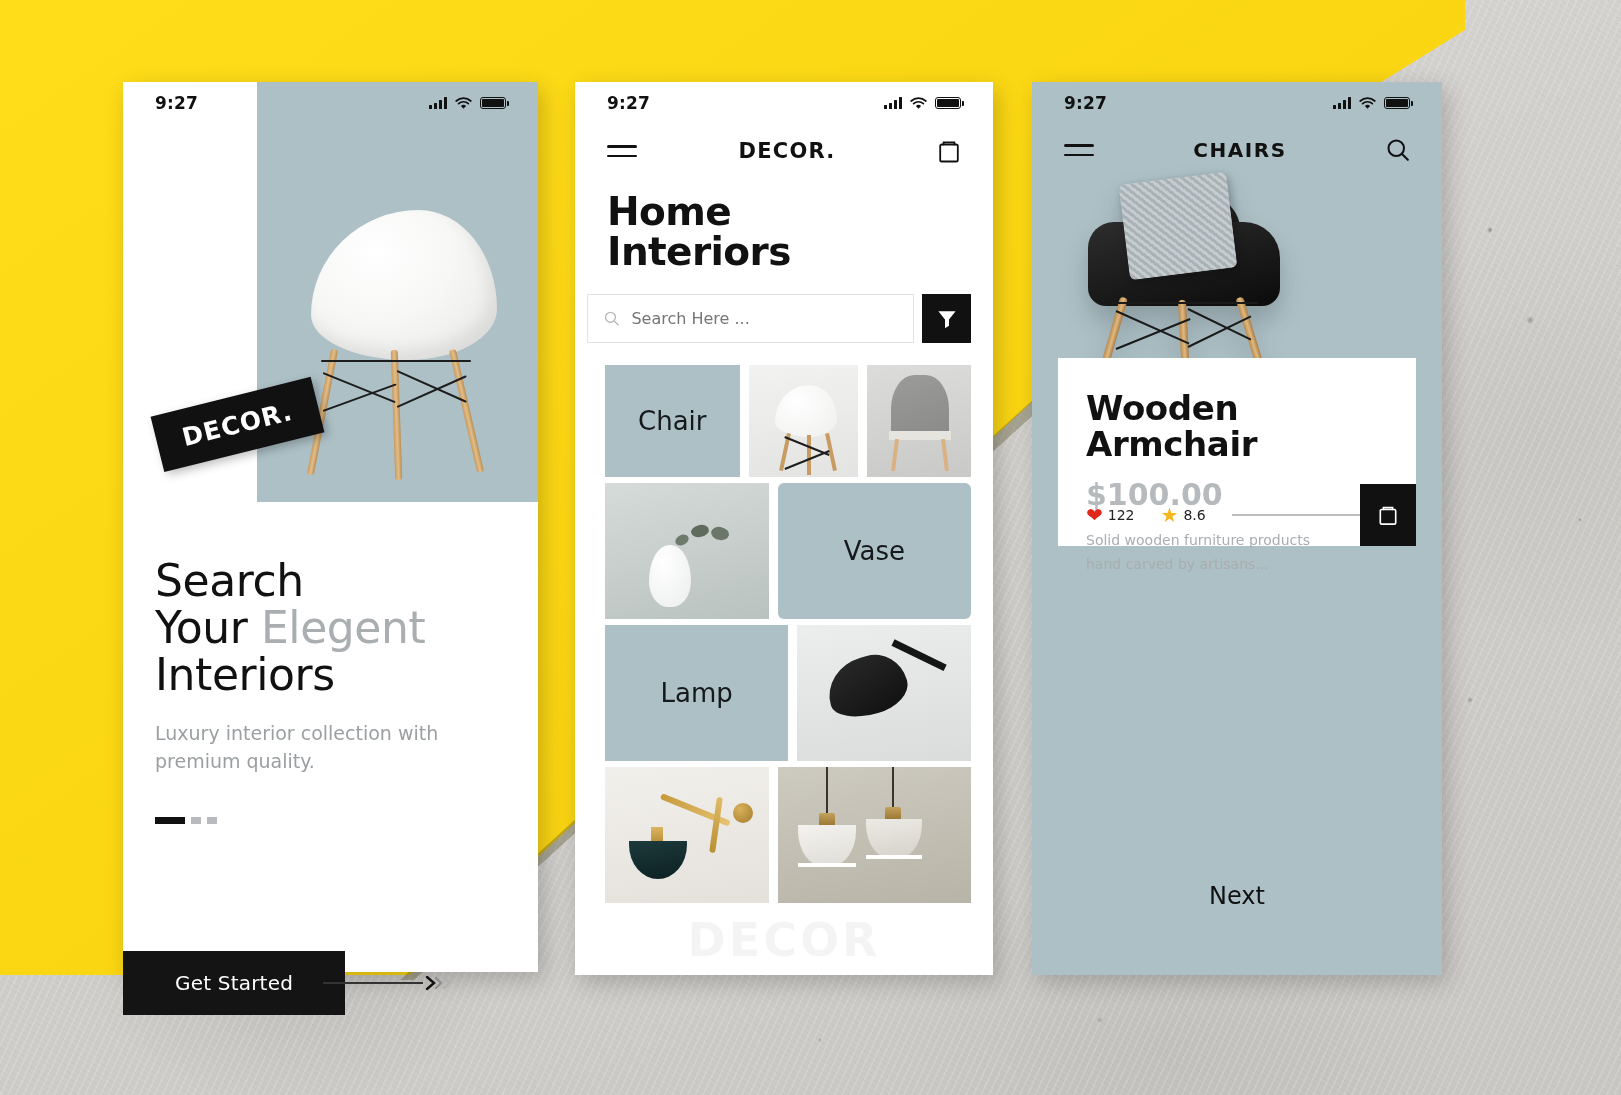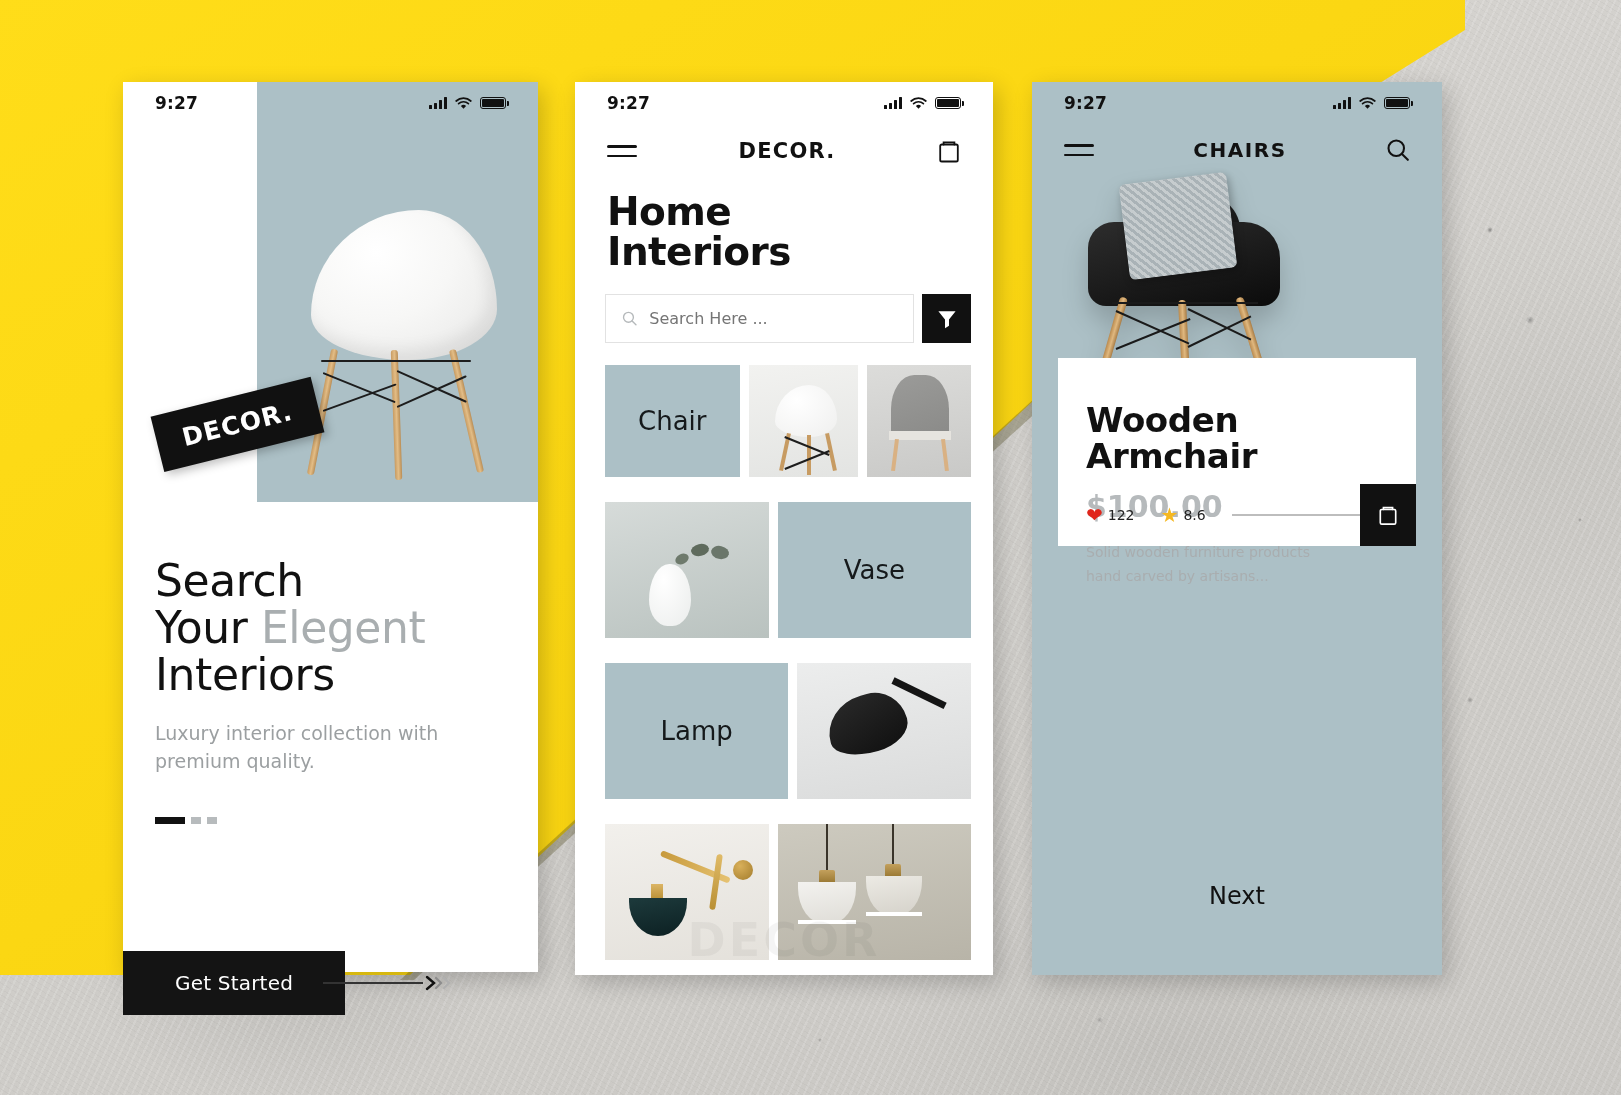--- a/index.html
+++ b/index.html
@@ -115,38 +115,38 @@
     padding:20px 0; width:222px; text-align:center; letter-spacing:.2px; cursor:pointer;
   }
   .cta-line { width:100px; height:1.4px; background:#333; margin-left:-22px; }
   .chev { display:flex; align-items:center; margin-left:2px; }
   .chev svg { display:block; }
 
   
   #screen2 { left:575px; top:82px; width:418px; height:893px; background:#fff; }
   .cart-ic { width:24px; height:26px; }
   #screen2 .page-title { padding: 20px 32px 0; font-size:39px; line-height:1.03; font-weight:700; color:#111; letter-spacing:-.6px; }
-  .search-row { display:flex; align-items:flex-end; gap:8px; padding: 22px 22px 0 30px; }
+  .search-row { display:flex; align-items:flex-end; gap:8px; padding: 22px 22px 0 12px; }
   .search-box {
     flex:1; display:flex; align-items:center; gap:12px;
     border:1.3px solid #e2e2e2; background:#fff; padding: 0 16px; height:49px;
   }
   .search-box input {
     border:0; outline:0; font-size:16px; color:#a8acae; background:transparent;
     font-family: "DejaVu Sans", "Liberation Sans", sans-serif; width:100%;
   }
   .filter-btn { width:49px; height:49px; background:#111; display:flex; align-items:center; justify-content:center; cursor:pointer; }
 
-  .grid { padding: 22px 22px 0 30px; display:flex; flex-direction:column; gap:25px; }
+  .grid { padding: 22px 22px 0 30px; display:flex; flex-direction:column; gap:6px; }
   .grow { display:flex; gap:9px; }
   .cell { height:112px; overflow:hidden; position:relative; }
   .cell.label { background:#acc0c6; display:flex; align-items:center; justify-content:center; }
   .cell.label span { font-size:26px; color:#15191b; font-weight:400; }
   .grow.r1 .c1 { width:138px; } .grow.r1 .c2 { width:112px; } .grow.r1 .c3 { width:107px; }
-  .grow.r2 .c1 { width:165px; } .grow.r2 .c2 { width:195px; }
+  .grow.r2 .c1 { width:165px; } .grow.r2 .c2 { width:195px;border-radius:6px; }
   .grow.r3 .c1 { width:185px; } .grow.r3 .c2 { width:175px; }
   .grow.r4 .c1 { width:165px; } .grow.r4 .c2 { width:195px; }
   .grow.r2 .cell, .grow.r3 .cell, .grow.r4 .cell { height:136px; }
 
   
   .ph { position:absolute; inset:0; }
   .ph-chair-w { background:linear-gradient(170deg,#f2f2f0,#e3e4e2); }
   .ph-armchair { background:linear-gradient(170deg,#dcdcda,#c9c9c7); }
   .ph-vase { background:linear-gradient(165deg,#d6dbd9,#b9c2bf); }
   .ph-blacklamp { background:linear-gradient(170deg,#eceded,#dadbdb); }
@@ -159,21 +159,21 @@
   }
 
   
   #screen3 { left:1032px; top:82px; width:410px; height:893px; background:#acc0c6; }
   #screen3 .appbar-title { font-size:20px; font-weight:700; letter-spacing:1.6px; }
   .armchair-hero { position:relative; height:260px; }
   .card {
     position:absolute; left:26px; top:276px; width:358px; height:188px; background:#fff;
   }
   .card-inner { padding: 32px 28px 0; }
-  .prod-name { font-size:34px; line-height:1.07; font-weight:700; color:#111; letter-spacing:-.4px;margin-top:12px; }
+  .prod-name { font-size:34px; line-height:1.07; font-weight:700; color:#111; letter-spacing:-.4px; }
   .prod-price { margin-top:14px; font-size:30px; font-weight:700; color:#b6babc; }
   .prod-desc { margin-top:16px; font-size:14px; line-height:1.72; color:#a9adaf; }
   .card-foot { position:absolute; left:0; right:0; bottom:0; height:62px; display:flex; align-items:center; padding-left:28px; }
   .stat { display:flex; align-items:center; gap:5px; font-size:14px; color:#222; margin-right:26px; }
   .heart { color:#e0251b; font-size:20px; line-height:1; }
   .star { color:#f5b821; font-size:20px; line-height:1; }
   .foot-line { flex:1; height:1.3px; background:#bdbdbd; margin-right:-2px; }
   .bag-btn { width:56px; height:62px; background:#111; display:flex; align-items:center; justify-content:center; cursor:pointer; }
   .next-row { position:absolute; left:0; right:0; top:800px; text-align:center; font-size:24px; color:#111; cursor:pointer; }
 

